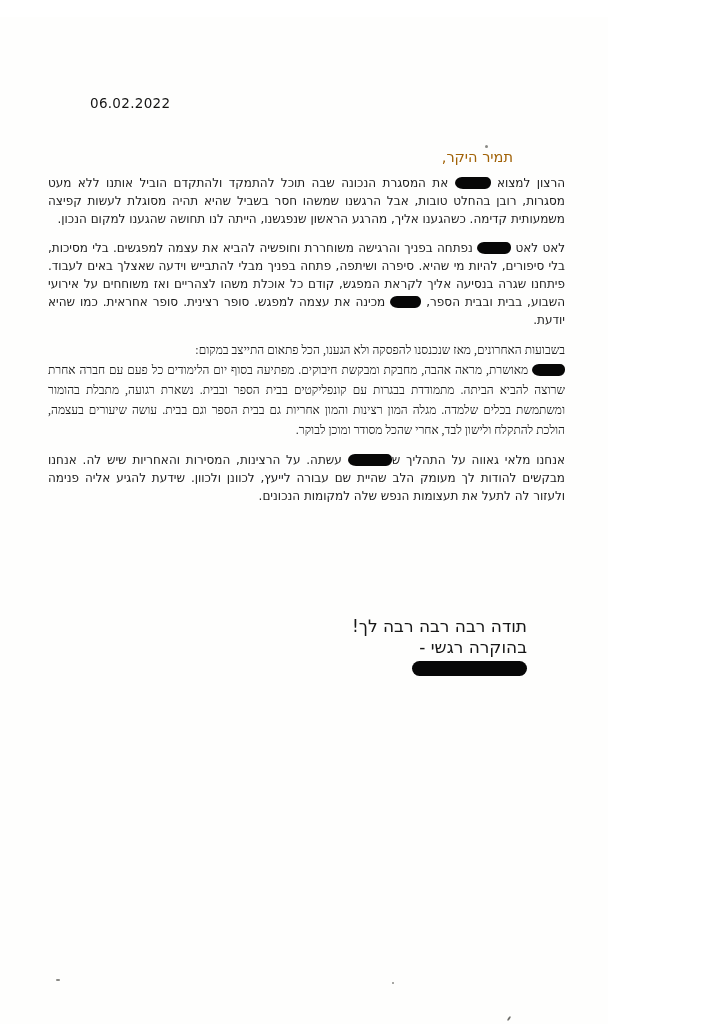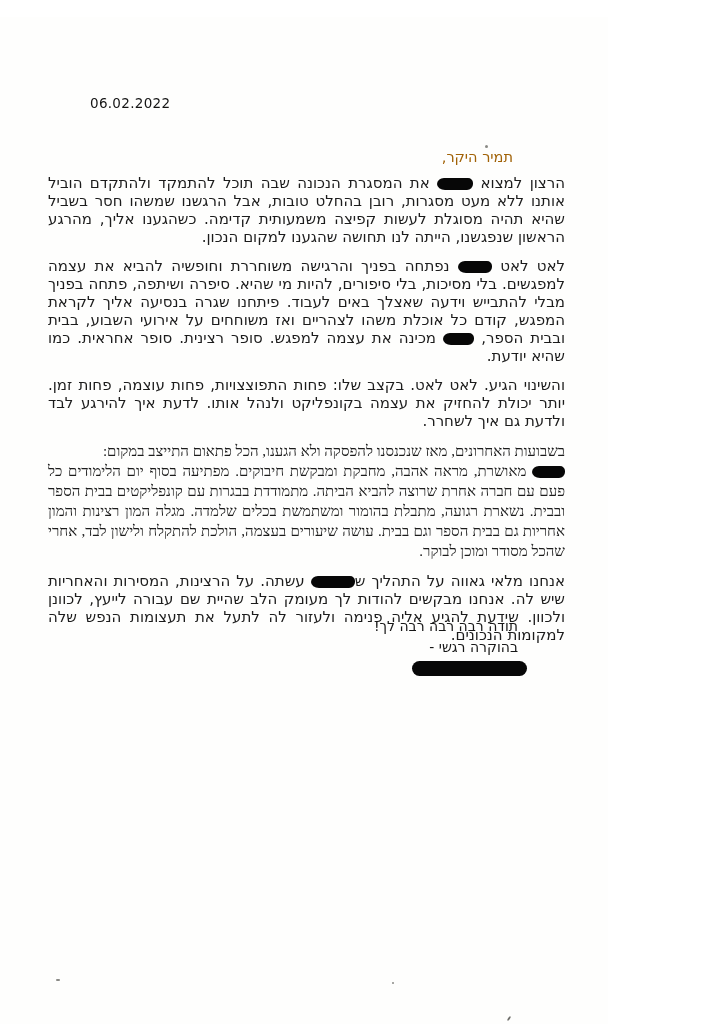--- a/index.html
+++ b/index.html
@@ -35,21 +35,21 @@
     color: #a16207;
   }
   .body-block {
     position: absolute;
     top: 157px;
     right: 43px;
     left: 48px;
     direction: rtl;
     unicode-bidi: embed;
     text-align: justify;
-    font-size: 15px;
+    font-size: 12px;
     line-height: 18px;
     color: #1c1c1c;
   }
   .body-block p {
     margin: 0 0 11px 0;
     padding: 0;
   }
   .body-block p.tight {
     line-height: 20px;
     font-family: Liberation Serif, serif;
@@ -57,24 +57,24 @@
   .redaction {
     display: inline-block;
     height: 12px;
     background: #070707;
     border-radius: 7px 5px 6px 8px / 6px 5px 6px 6px;
     vertical-align: -2px;
   }
   .closing {
     position: absolute;
     top: 599px;
-    right: 90px;
+    right: 81px;
     direction: rtl;
     text-align: right;
-    font-size: 14px;
+    font-size: 17px;
     line-height: 21px;
     color: #161616;
   }
   .signature-redaction {
     position: absolute;
     top: 644px;
     right: 81px;
     width: 115px;
     height: 15px;
     background: #080808;
@@ -95,21 +95,20 @@
 
 <div class="page">
 
   <div class="date">06.02.2022</div>
 
   <div class="salutation">תמיר היקר,</div>
 
   <div class="body-block">
     <p>הרצון למצוא <span class="redaction" style="width: 36px; background: rgb(7, 7, 7);"></span> את המסגרת הנכונה שבה תוכל להתמקד ולהתקדם הוביל אותנו ללא מעט מסגרות, רובן בהחלט טובות, אבל הרגשנו שמשהו חסר בשביל שהיא תהיה מסוגלת לעשות קפיצה משמעותית קדימה. כשהגענו אליך, מהרגע הראשון שנפגשנו, הייתה לנו תחושה שהגענו למקום הנכון.</p>
     <p>לאט לאט <span class="redaction" style="width: 34px; background: rgb(7, 7, 7);"></span> נפתחה בפניך והרגישה משוחררת וחופשיה להביא את עצמה למפגשים. בלי מסיכות, בלי סיפורים, להיות מי שהיא. סיפרה ושיתפה, פתחה בפניך מבלי להתבייש וידעה שאצלך באים לעבוד. פיתחנו שגרה בנסיעה אליך לקראת המפגש, קודם כל אוכלת משהו לצהריים ואז משוחחים על אירועי השבוע, בבית ובבית הספר, <span class="redaction" style="width: 31px; background: rgb(7, 7, 7);"></span> מכינה את עצמה למפגש. סופר רצינית. סופר אחראית. כמו שהיא יודעת.</p>
-    <p>והשינוי הגיע. לאט לאט. בקצב שלו: פחות התפוצצויות, פחות עוצמה, פחות זמן. יותר יכולת להחזיק את עצמה בקונפליקט ולנהל אותו. לדעת איך להירגע לבד ולדעת גם איך לשחרר.</p>
     <p class="tight">בשבועות האחרונים, מאז שנכנסנו להפסקה ולא הגענו, הכל פתאום התייצב במקום:<br><span class="redaction" style="width: 33px; background: rgb(7, 7, 7);"></span> מאושרת, מראה אהבה, מחבקת ומבקשת חיבוקים. מפתיעה בסוף יום הלימודים כל פעם עם חברה אחרת שרוצה להביא הביתה. מתמודדת בבגרות עם קונפליקטים בבית הספר ובבית. נשארת רגועה, מתבלת בהומור ומשתמשת בכלים שלמדה. מגלה המון רצינות והמון אחריות גם בבית הספר וגם בבית. עושה שיעורים בעצמה, הולכת להתקלח ולישון לבד, אחרי שהכל מסודר ומוכן לבוקר.</p>
     <p>אנחנו מלאי גאווה על התהליך ש<span class="redaction" style="width: 44px; background: rgb(7, 7, 7);"></span> עשתה. על הרצינות, המסירות והאחריות שיש לה. אנחנו מבקשים להודות לך מעומק הלב שהיית שם עבורה לייעץ, לכוונן ולכוון. שידעת להגיע אליה פנימה ולעזור לה לתעל את תעצומות הנפש שלה למקומות הנכונים.</p>
   </div>
 
   <div class="closing">
     <div>תודה רבה רבה רבה לך!</div>
     <div>בהוקרה רגשי -</div>
   </div>
 
   <div class="signature-redaction"></div>

